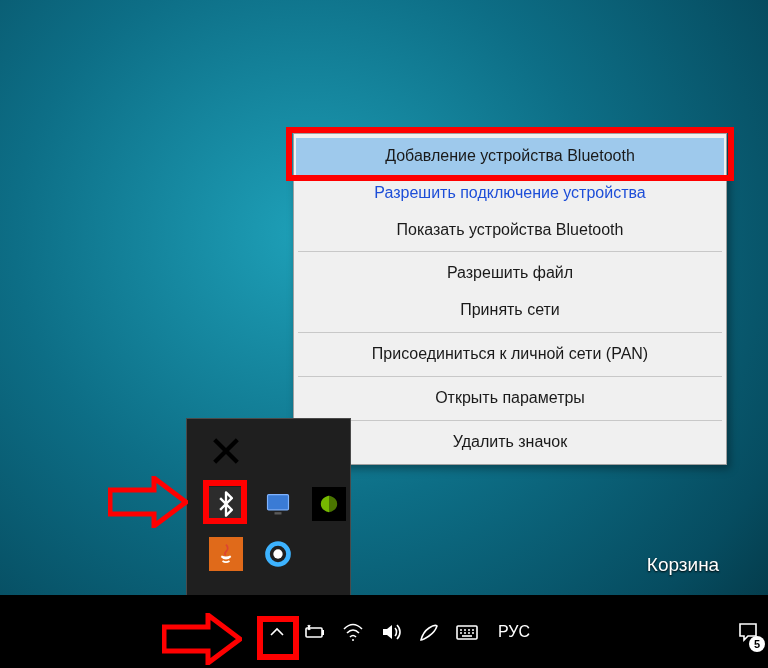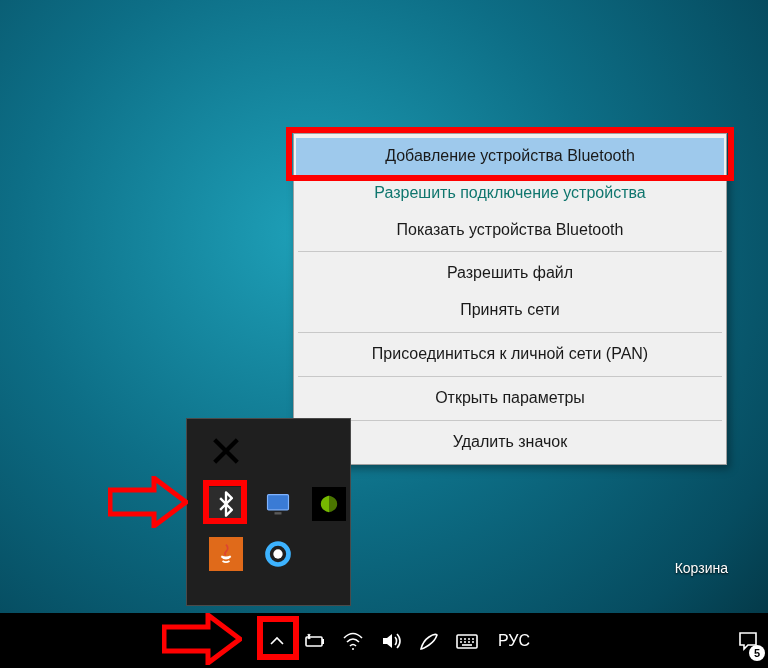--- a/index.html
+++ b/index.html
@@ -10,21 +10,21 @@
   
   .ctx{
     position:absolute;left:293px;top:133px;width:434px;
     background:#f0f0f0;border:1px solid #a0a0a0;box-shadow:3px 4px 8px rgba(0,0,0,.35);
     padding:4px 2px;box-sizing:border-box;
   }
   .ctx .item{
     padding:8px 7px;font-size:16px;color:#1a1a1a;cursor:default;line-height:1.3;text-align:center;
   }
   .ctx .item.highlight{background:#9ec9ec;}
-  .ctx .item.disabled{color:#0f766e;}
+  .ctx .item.disabled{color:#1d4ed8;}
   .ctx .item.bold{font-weight:400;}
   .ctx .sep{height:1px;background:#c8c8c8;margin:3px 2px;}
   
   .hl{position:absolute;border:6px solid #ff0000;box-sizing:border-box;pointer-events:none;}
   .hl.top{left:286px;top:127px;width:448px;height:54px;}
   .hl.bt {left:203px;top:480px;width:44px;height:44px;}
   .hl.carret{left:257px;top:616px;width:42px;height:44px;}
   
   .arrow{position:absolute;width:80px;height:52px;}
   .arrow svg{width:100%;height:100%;}
@@ -42,25 +42,25 @@
   .tray .bt{left:22px;top:68px;background:#2c2c2c;}
   .tray .mon{left:74px;top:68px;}
   .tray .nv{left:125px;top:68px;background:#000;}
   .tray .java{left:22px;top:118px;background:#e06a1a;}
   .tray .circ{left:74px;top:118px;}
   .tray .xx{left:22px;top:15px;color:#000;}
   .tray .mon svg,.tray .nv svg,.tray .java svg,.tray .circ svg,.tray .bt svg{width:28px;height:28px;}
   
   .bin{position:absolute;right:40px;bottom:92px;width:90px;text-align:center;}
   .bin .ico{width:62px;height:62px;margin:0 auto 3px;position:relative;}
-  .bin .lbl{color:#fff;font-size:14px;text-shadow:0 1px 2px #000;text-align:right;}
+  .bin .lbl{color:#fff;font-size:19px;text-shadow:0 1px 2px #000;}
   .bin .sz{position:absolute;left:6px;top:20px;font-size:12px;color:#034a5e;}
   
   .taskbar{
-    position:absolute;left:0;bottom:0;width:100%;height:55px;background:#000;display:flex;align-items:center;
+    position:absolute;left:0;bottom:0;width:100%;height:73px;background:#000;display:flex;align-items:center;
   }
   .tb-spacer{flex:0 0 258px;}
   .tb-icon{width:38px;height:55px;display:flex;align-items:center;justify-content:center;color:#fff;}
   .tb-icon svg{width:24px;height:24px;stroke:#fff;fill:none;stroke-width:1.6;}
   .lang{color:#fff;font-size:16px;padding:0 12px;}
   .tb-right{margin-left:auto;display:flex;align-items:center;height:100%;}
   .ac{width:40px;height:55px;display:flex;align-items:center;justify-content:center;position:relative;}
   .ac svg{width:24px;height:24px;stroke:#fff;fill:none;stroke-width:1.6;}
   .badge{
     position:absolute;right:3px;bottom:7px;width:16px;height:16px;border-radius:50%;

